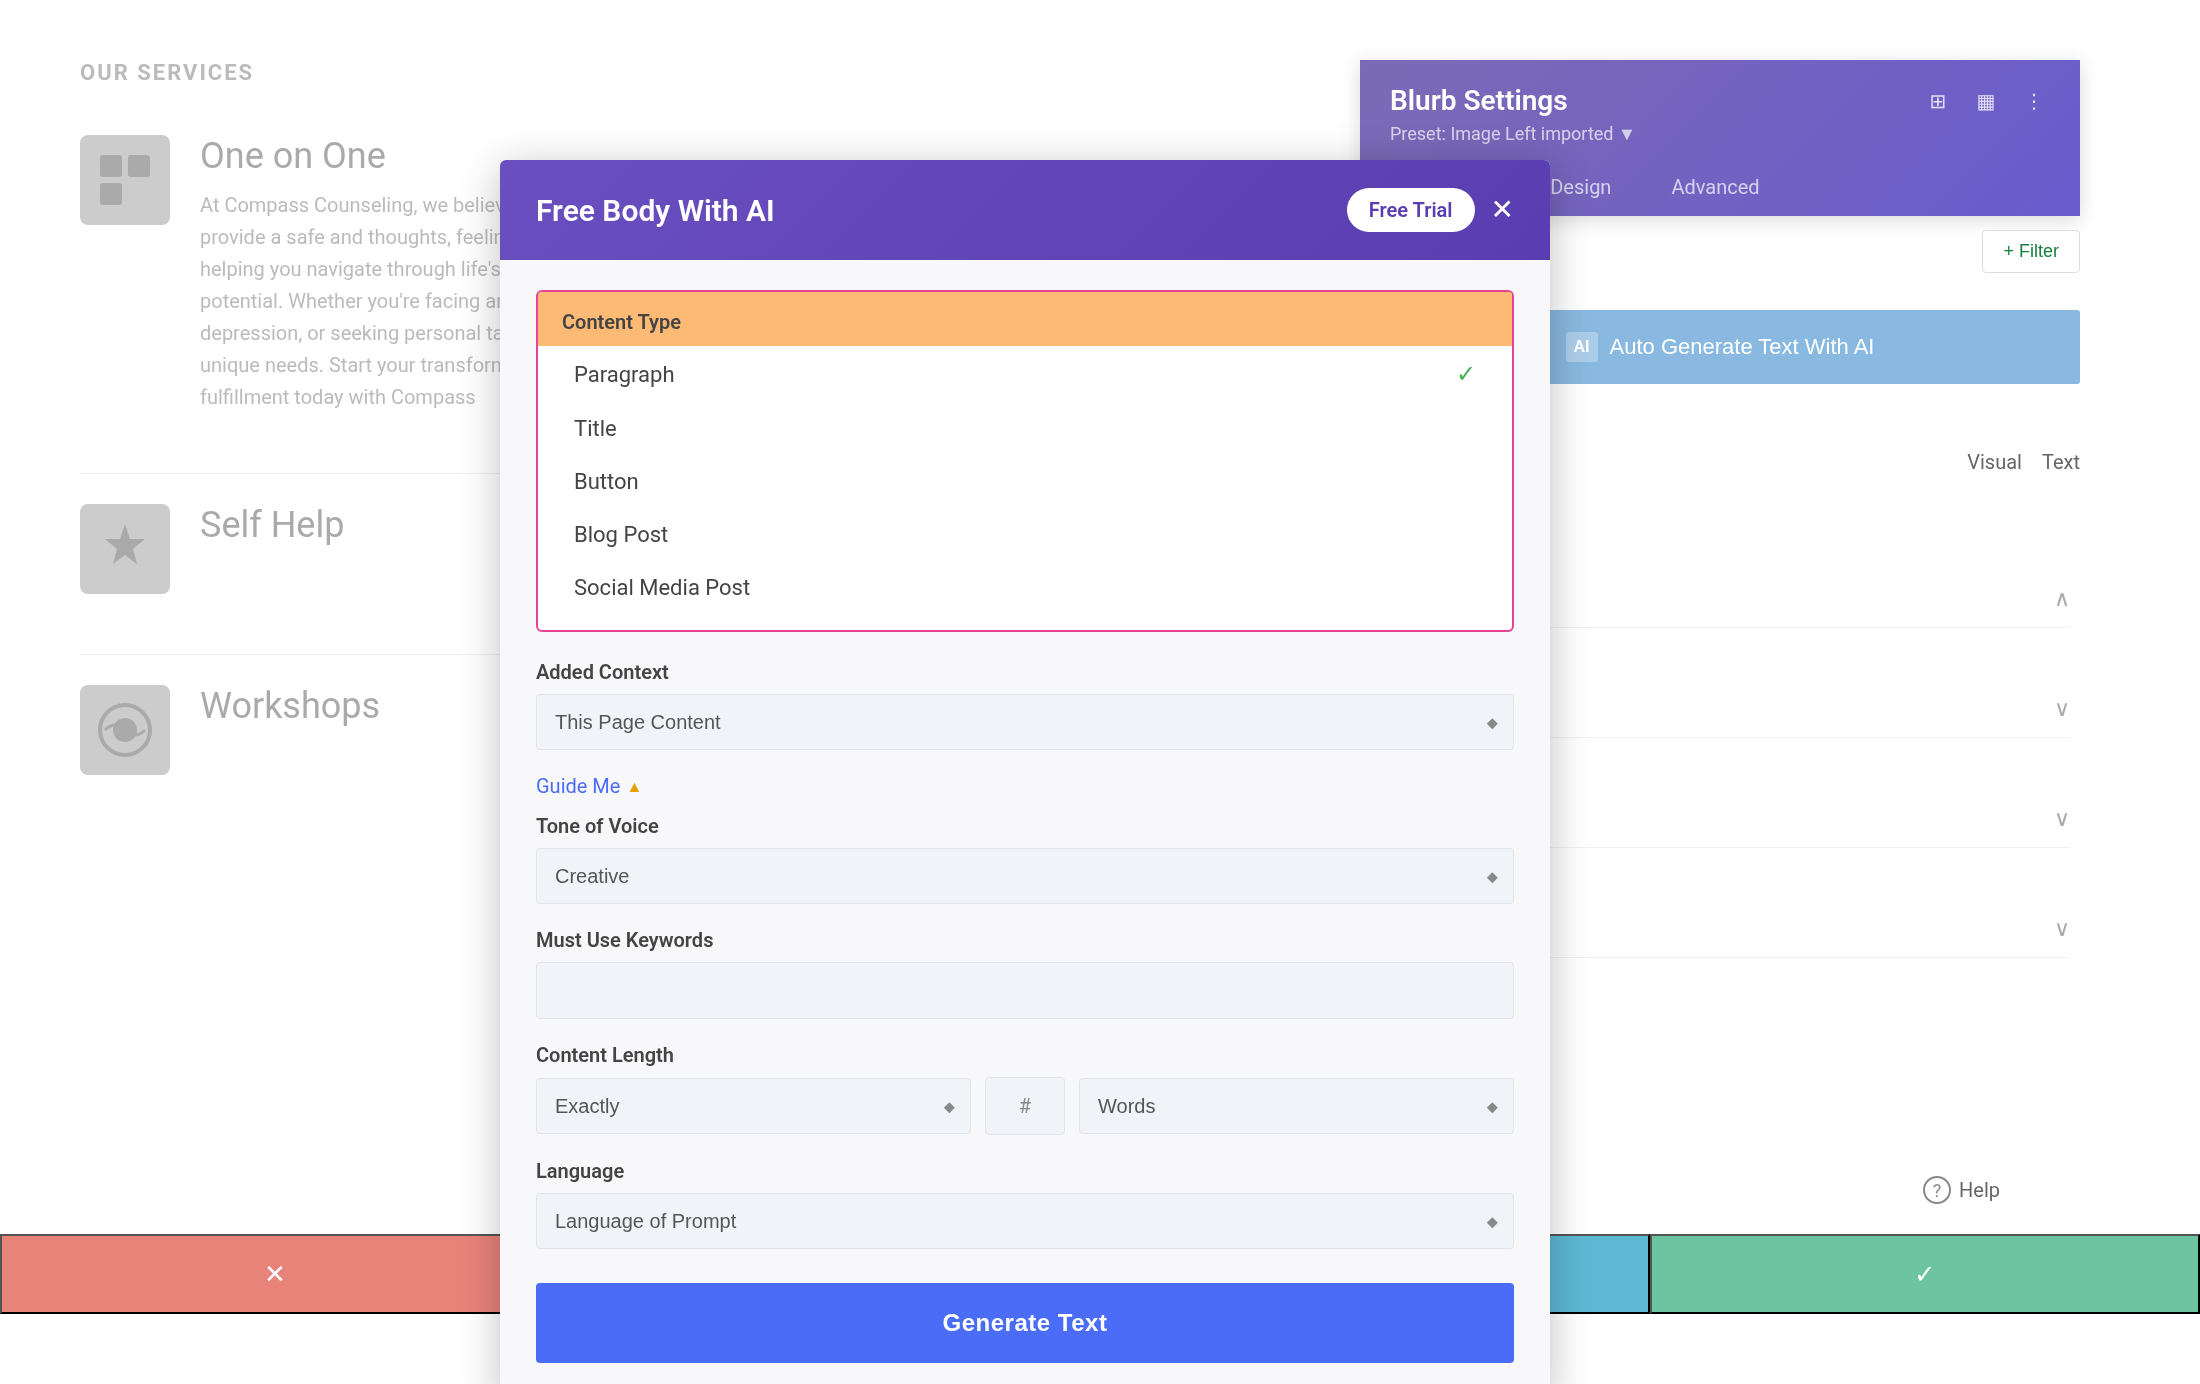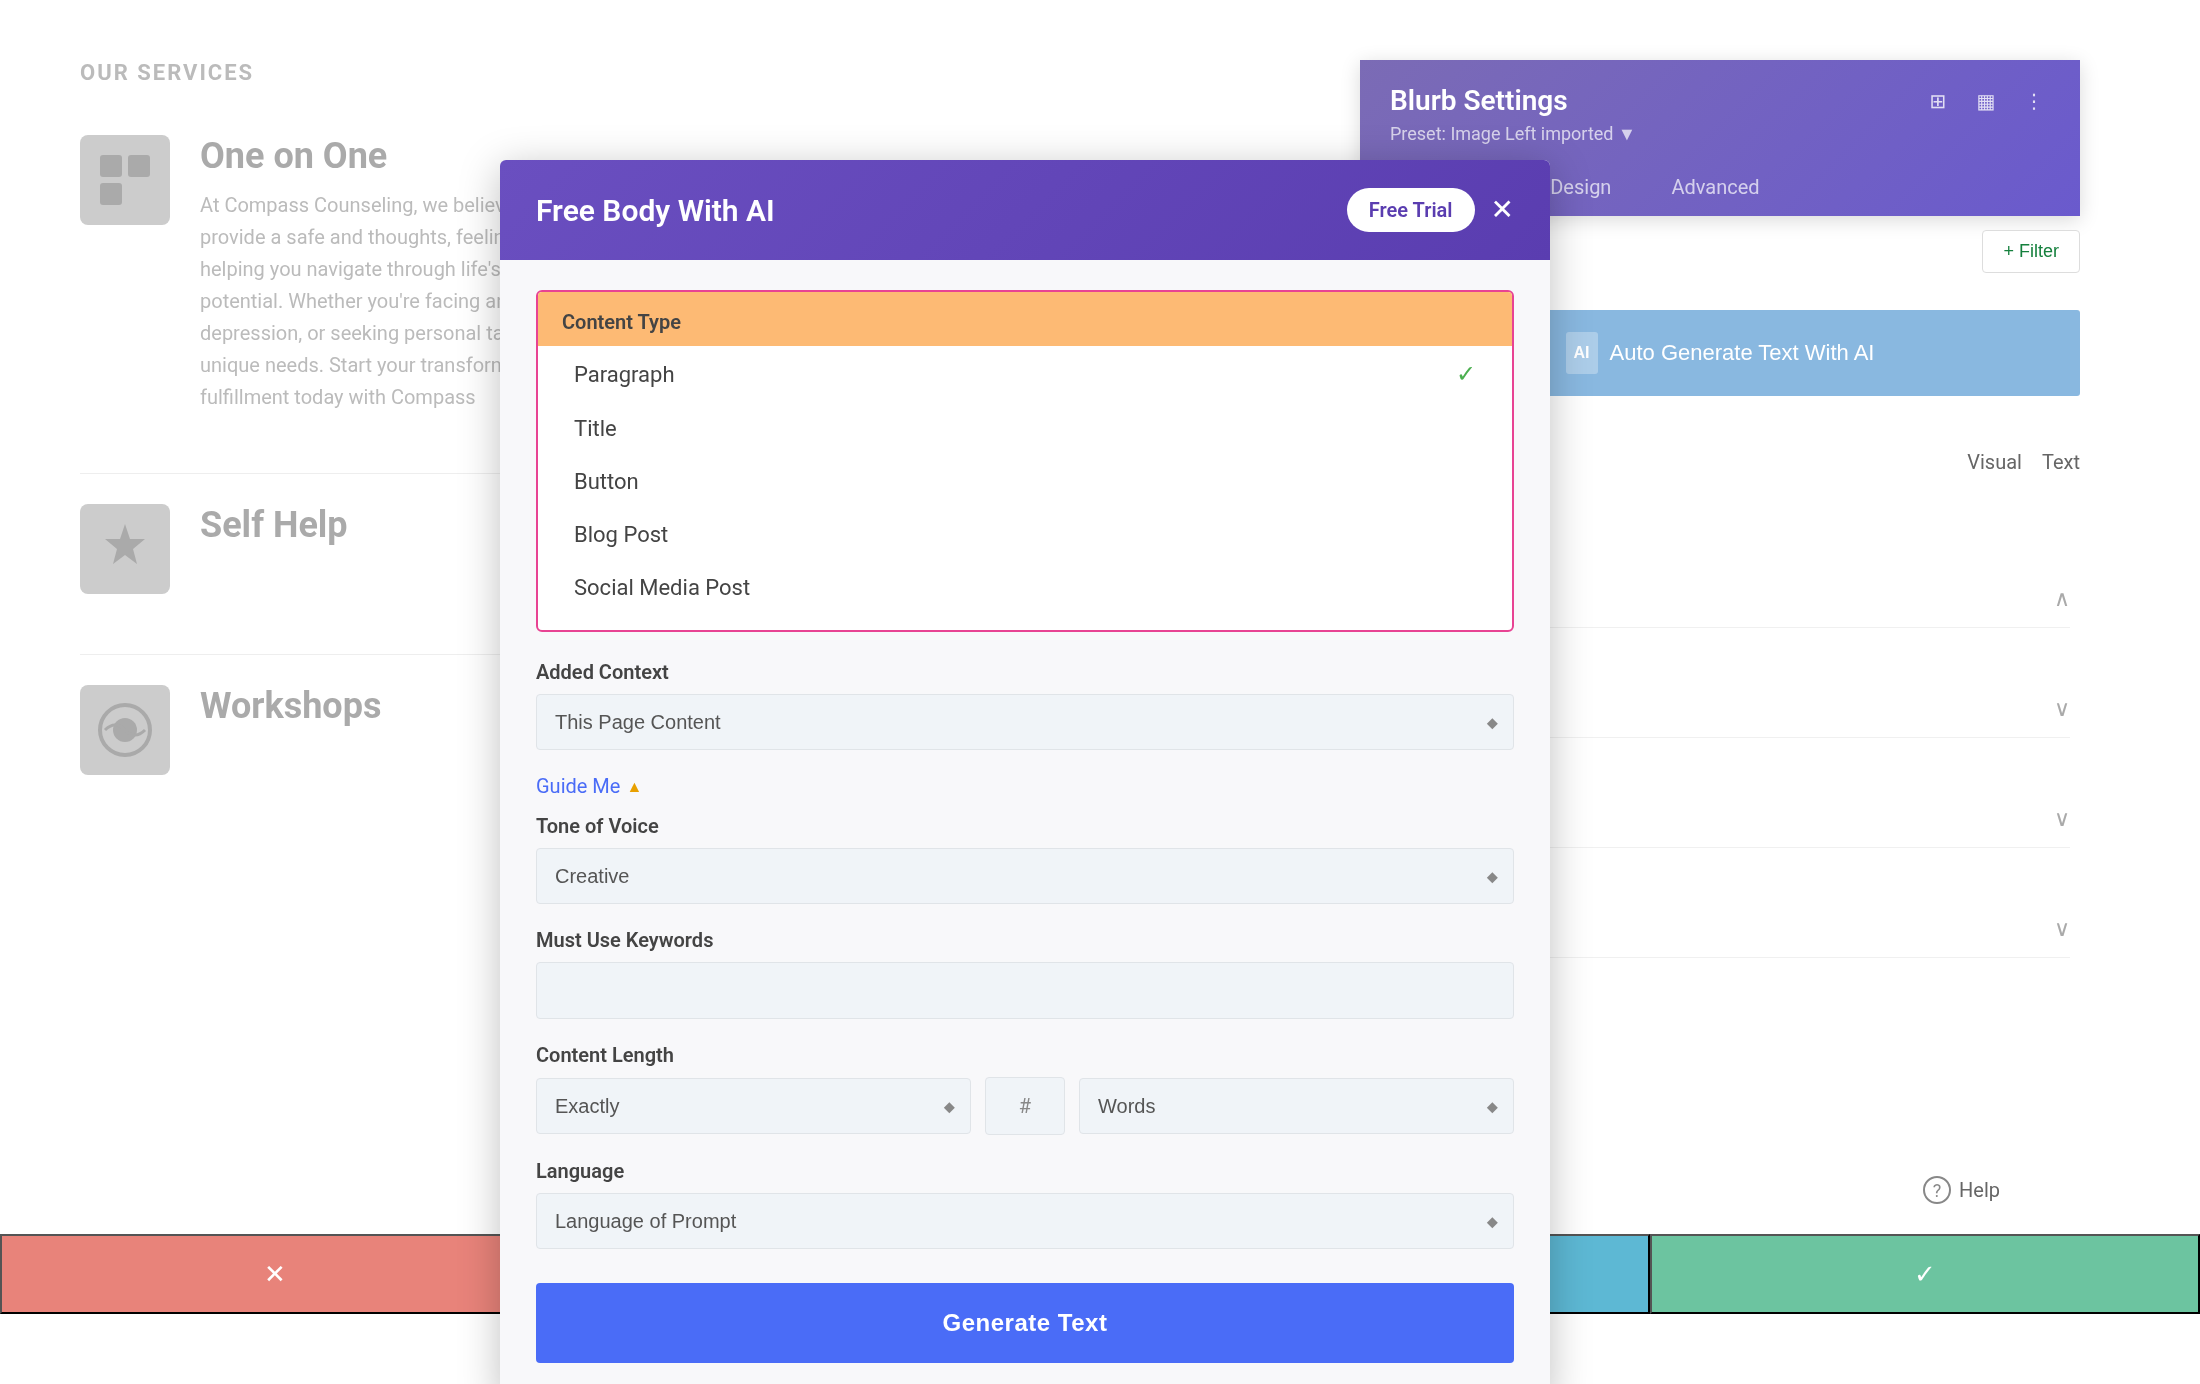--- a/index.html
+++ b/index.html
@@ -55,21 +55,21 @@
     }
 
     .service-icon svg {
       width: 60px;
       height: 60px;
       fill: #aaa;
     }
 
     .service-title {
       font-size: 36px;
-      font-weight: 700;
+      font-weight: 400;
       color: #aaa;
       margin-bottom: 12px;
     }
 
     .service-text {
       font-size: 20px;
       color: #bbb;
       line-height: 1.6;
     }
 
@@ -172,21 +172,21 @@
       align-items: center;
       justify-content: center;
       gap: 12px;
       cursor: pointer;
       border-radius: 3px;
     }
 
     .ai-icon-box {
       background: rgba(255,255,255,0.3);
       border-radius: 3px;
-      padding: 12px 8px;
+      padding: 6px 8px;
       font-size: 16px;
       font-weight: 700;
     }
 
     
     .visual-text-toggle {
       position: absolute;
       top: 450px;
       right: 120px;
       display: flex;

